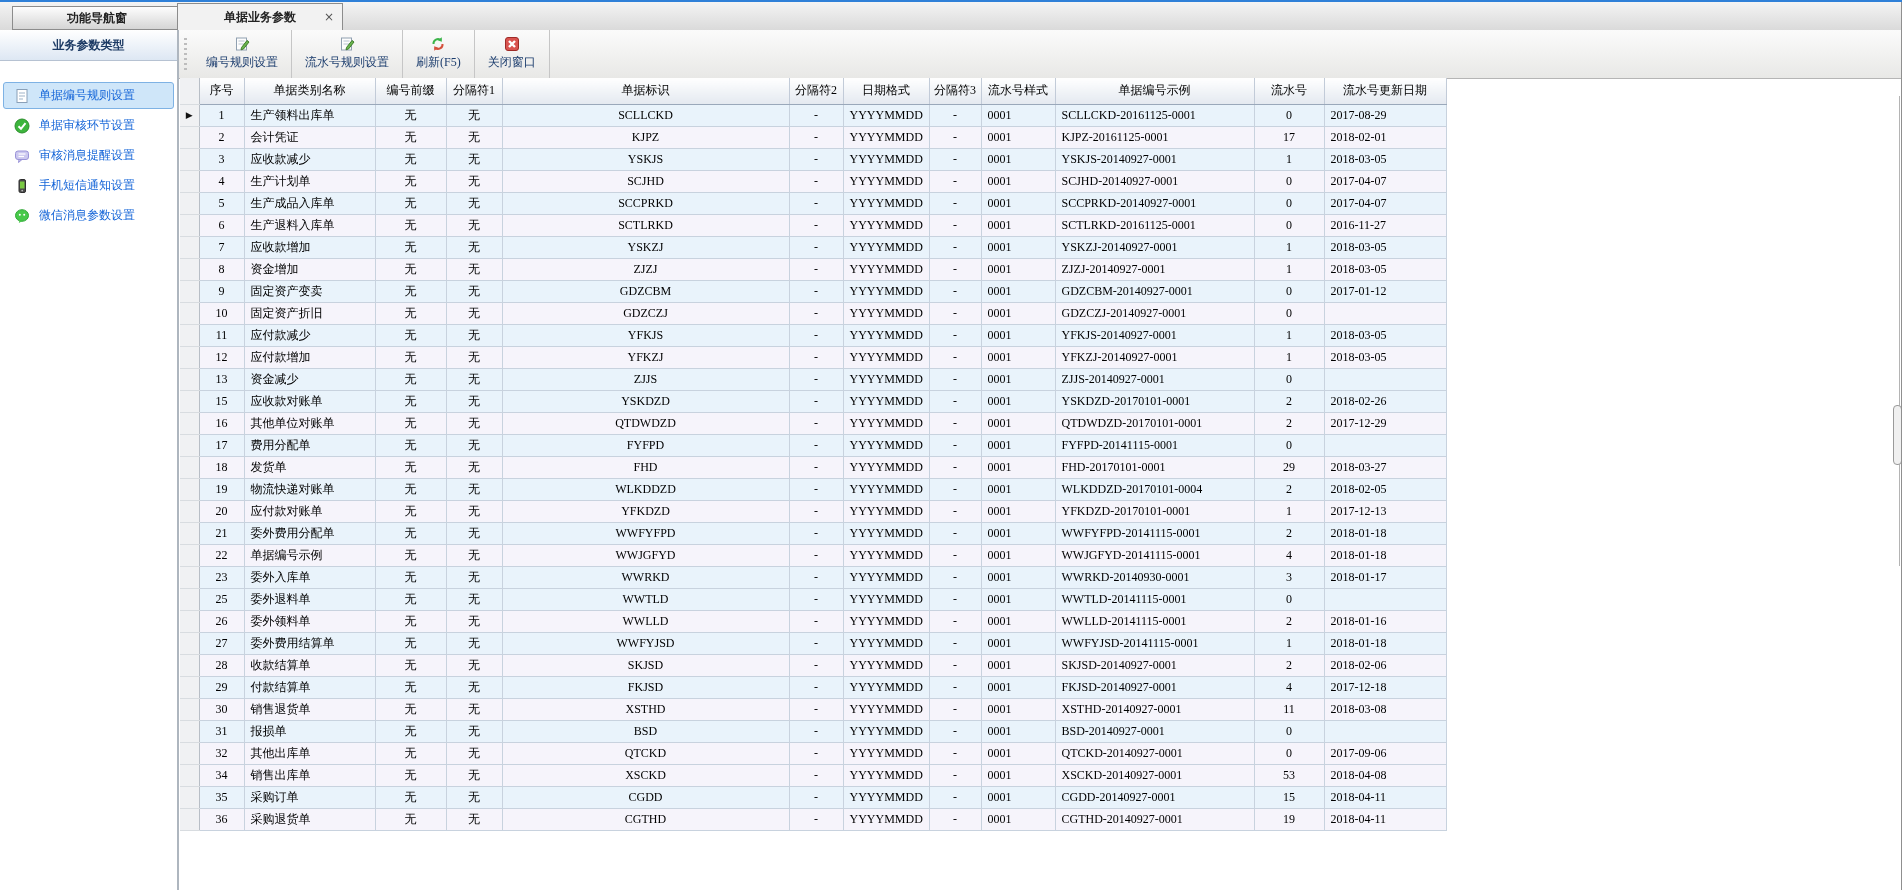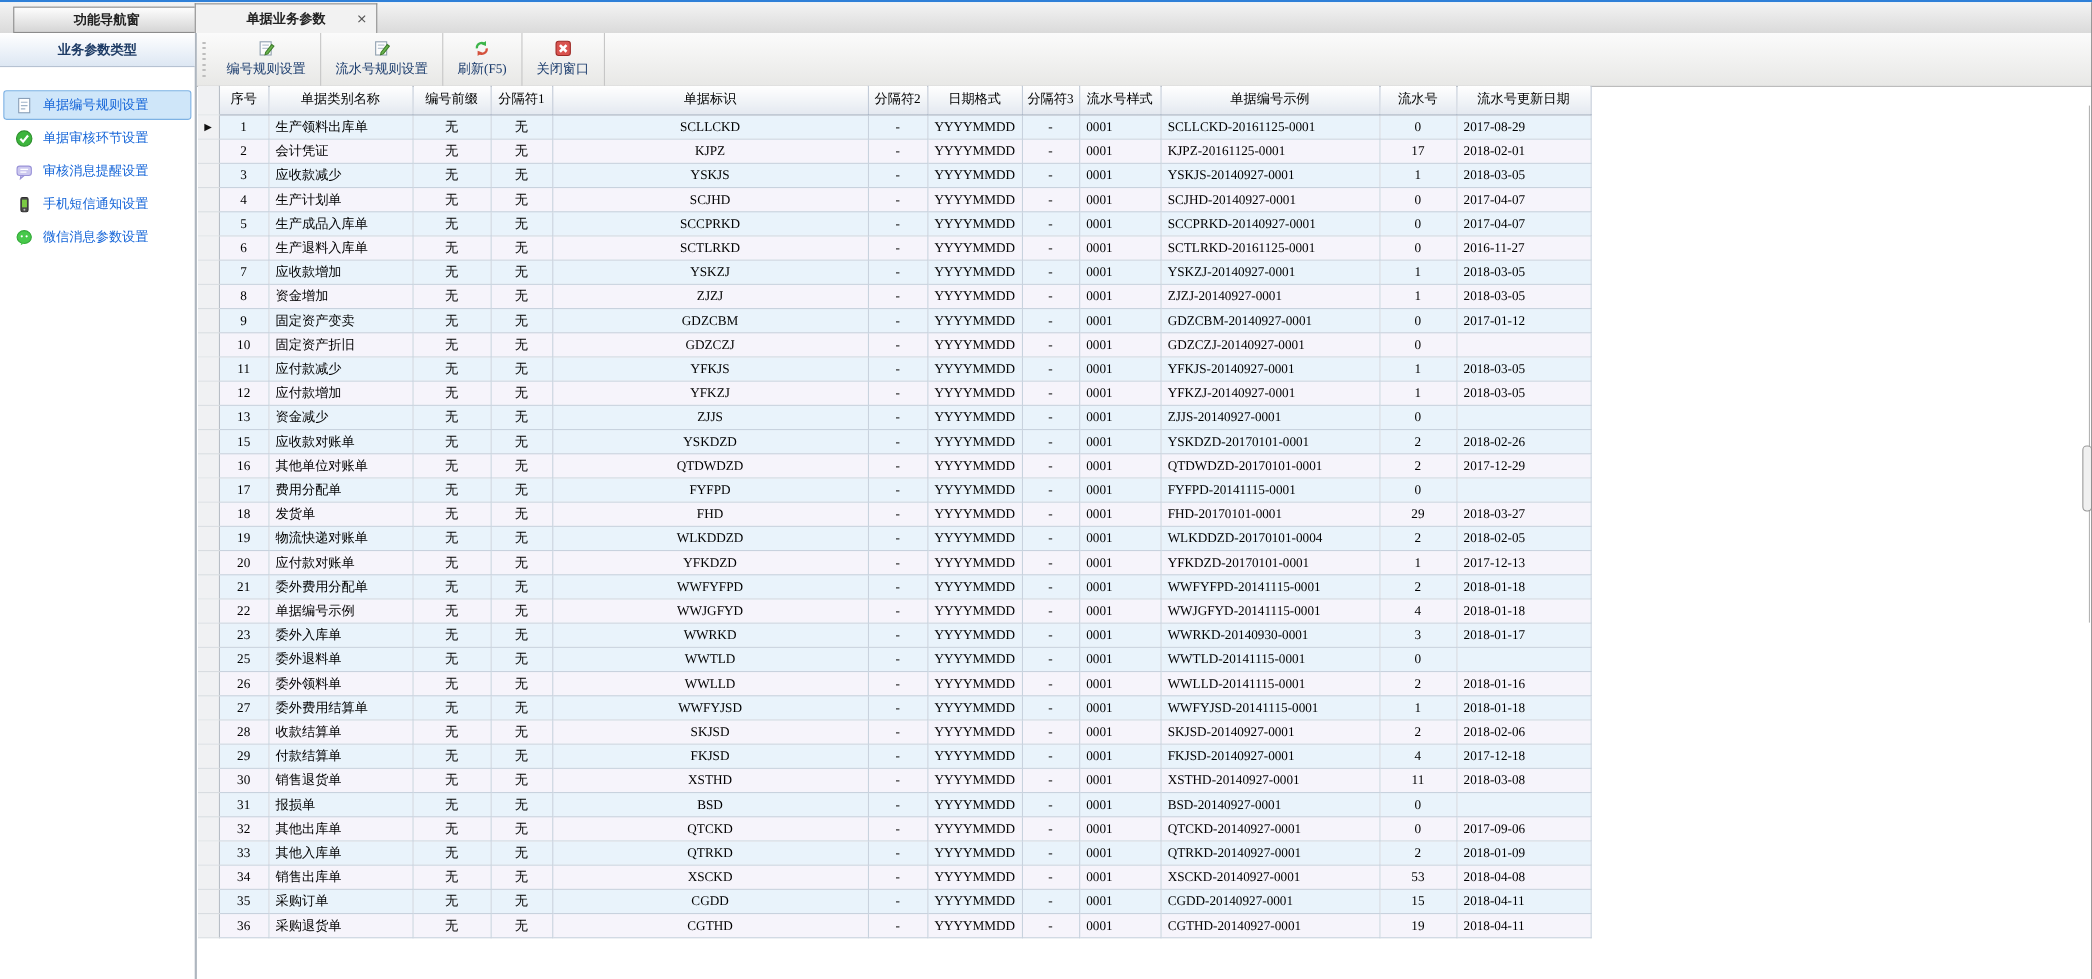--- a/index.html
+++ b/index.html
@@ -630,35 +630,20 @@
               <td class="c">无</td>
               <td class="c">QTCKD</td>
               <td class="c">-</td>
               <td class="l">YYYYMMDD</td>
               <td class="c">-</td>
               <td class="l">0001</td>
               <td class="l">QTCKD-20140927-0001</td>
               <td class="c">0</td>
               <td class="l">2017-09-06</td>
             </tr>
-            <tr class="odd">
-              <td class="ind"></td>
-              <td class="c">33</td>
-              <td class="l">其他入库单</td>
-              <td class="c">无</td>
-              <td class="c">无</td>
-              <td class="c">QTRKD</td>
-              <td class="c">-</td>
-              <td class="l">YYYYMMDD</td>
-              <td class="c">-</td>
-              <td class="l">0001</td>
-              <td class="l">QTRKD-20140927-0001</td>
-              <td class="c">2</td>
-              <td class="l">2018-01-09</td>
-            </tr>
             <tr class="even">
               <td class="ind"></td>
               <td class="c">34</td>
               <td class="l">销售出库单</td>
               <td class="c">无</td>
               <td class="c">无</td>
               <td class="c">XSCKD</td>
               <td class="c">-</td>
               <td class="l">YYYYMMDD</td>
               <td class="c">-</td>

